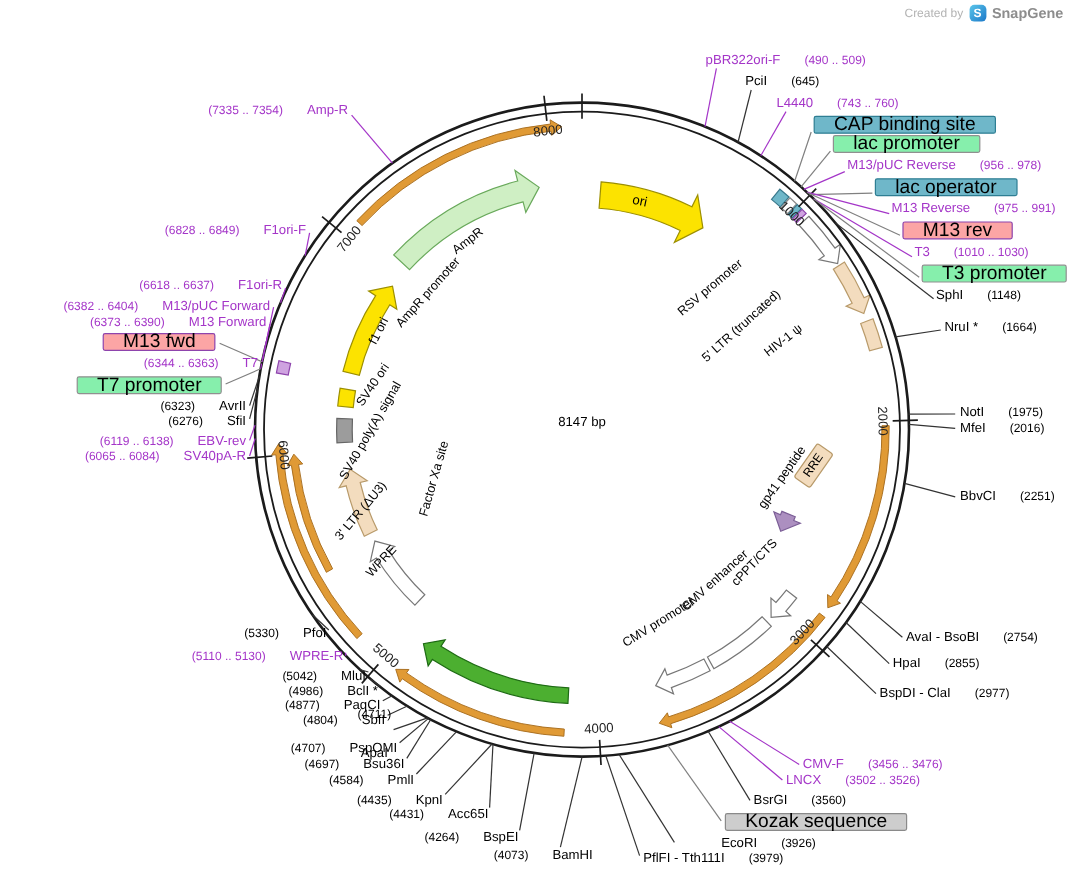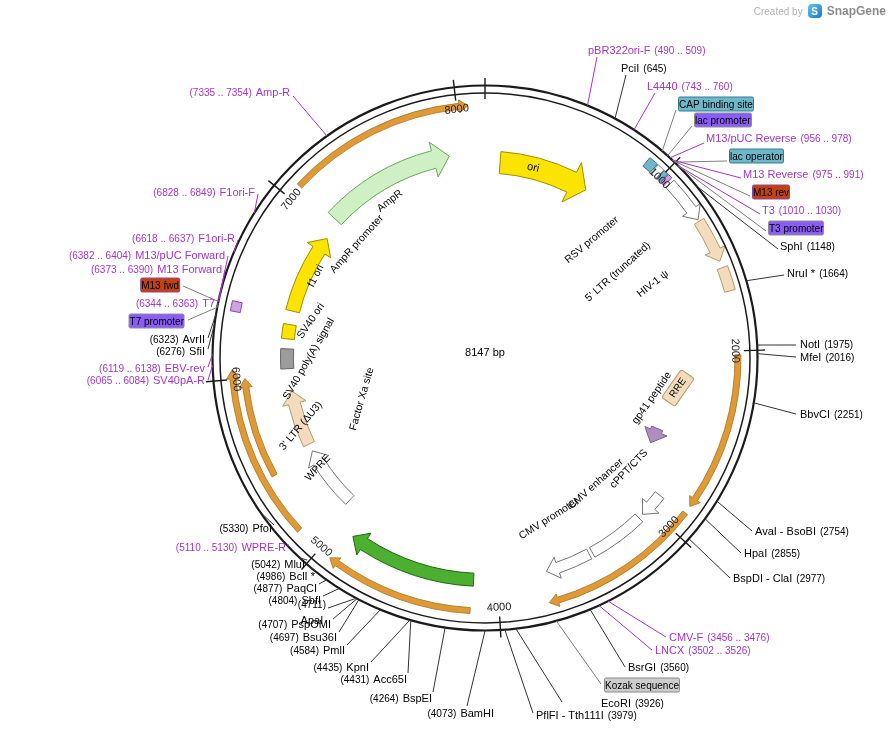--- a/index.html
+++ b/index.html
@@ -4,32 +4,32 @@
 <style>
   :root{ --purple:#A435C8; }
   html,body{margin:0;padding:0;}
   body{
     width:894px;height:732px;position:relative;background:#fff;overflow:hidden;
     font-family:"Liberation Sans",sans-serif;
   }
   #map-wrap{position:absolute;inset:0;}
   #map-svg{position:absolute;left:0;top:0;}
   #labels{position:absolute;inset:0;pointer-events:none;}
-  .lbl{position:absolute;white-space:nowrap;display:flex;gap:4px;align-items:center;
+  .lbl{position:absolute;white-space:nowrap;display:flex;gap:20px;align-items:center;
        transform:translateY(-50%);pointer-events:auto;}
   .lbl.r{transform:translate(-100%,-50%);}
   .p-site{font-size:11px;font-weight:normal;color:#000;}
   .p-pos{font-size:10px;color:#000;}
   .p-primer{font-size:11px;color:var(--purple);}
   .p-ppos{font-size:10px;color:var(--purple);}
-  .p-box{font-size:10px;line-height:13px;color:#000;border:1px solid #888;
-         padding:0 0;border-radius:2px;background:#fff;}
+  .p-box{font-size:16px;line-height:13px;color:#000;border:1px solid #888;
+         padding:0 16px;border-radius:2px;background:#fff;}
   .p-box-teal{background:#6FB7C9;border-color:#2E7E93;}
-  .p-box-white{background:#8b5cf6;border-color:#909090;}
-  .p-box-purple{background:#c2410c;border-color:#8E44AD;}
+  .p-box-white{background:#86efac;border-color:#909090;}
+  .p-box-purple{background:#fca5a5;border-color:#8E44AD;}
   .p-box-gray{background:#CDCDCD;border-color:#8a8a8a;}
   #title-block{position:absolute;left:485px;top:344px;transform:translateX(-50%);
                text-align:center;}
   #plasmid-name{font-size:12.5px;font-weight:bold;color:#000;white-space:nowrap;}
   #plasmid-size{font-size:11px;color:#000;margin-top:2px;}
   #credit{position:absolute;top:4px;right:8px;display:flex;align-items:center;gap:5px;}
   #credit .created{font-size:10px;color:#b3b3b3;}
   #credit .logo{width:14px;height:14px;border-radius:4px;
      background:linear-gradient(135deg,#5BC6EA,#1B78C9);color:#fff;font-size:10px;
      font-weight:bold;display:flex;align-items:center;justify-content:center;}

